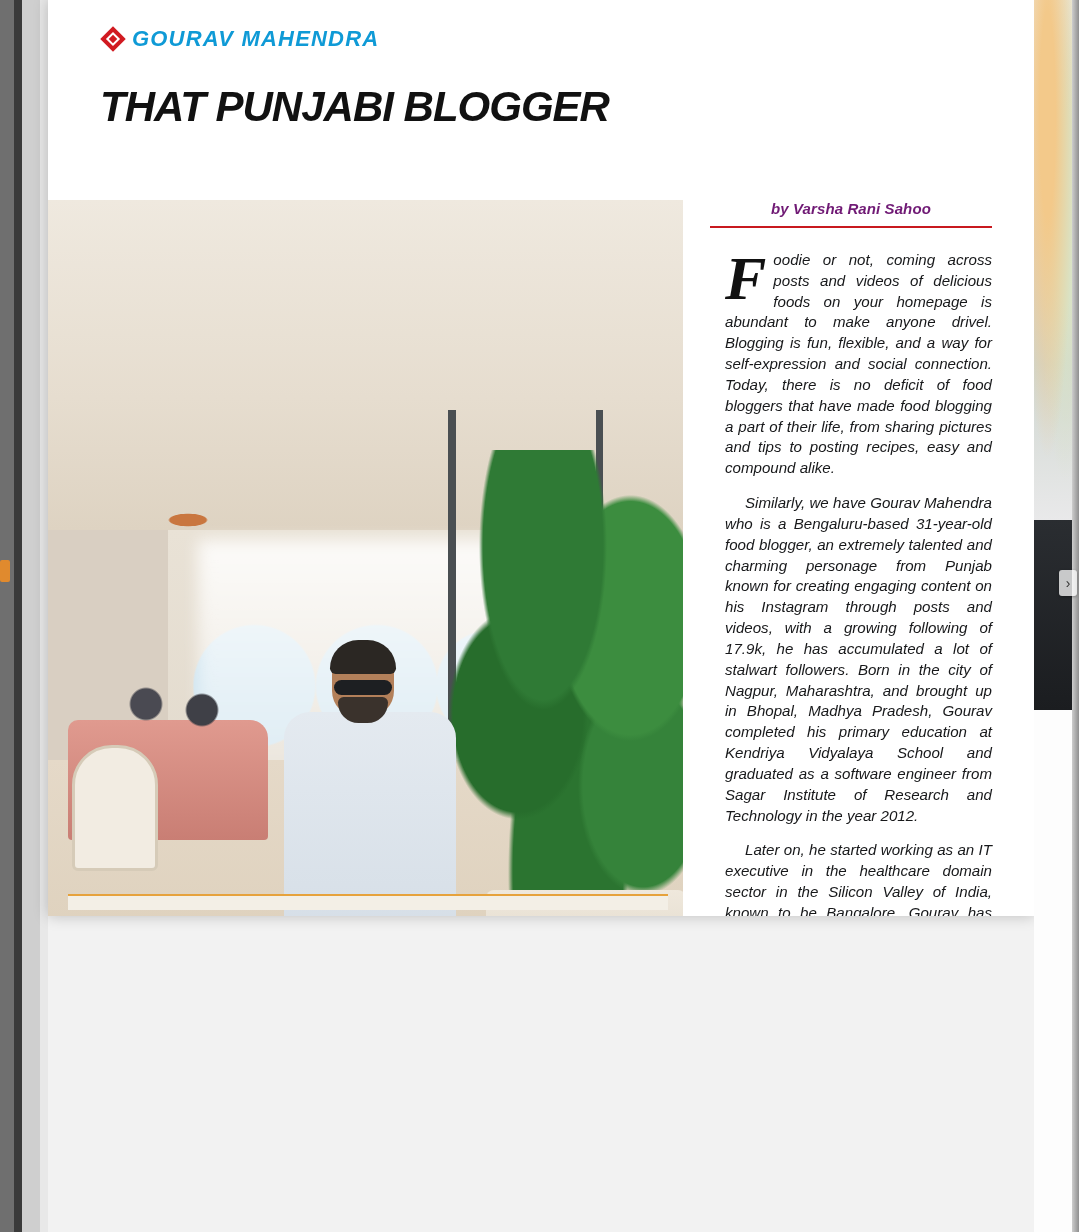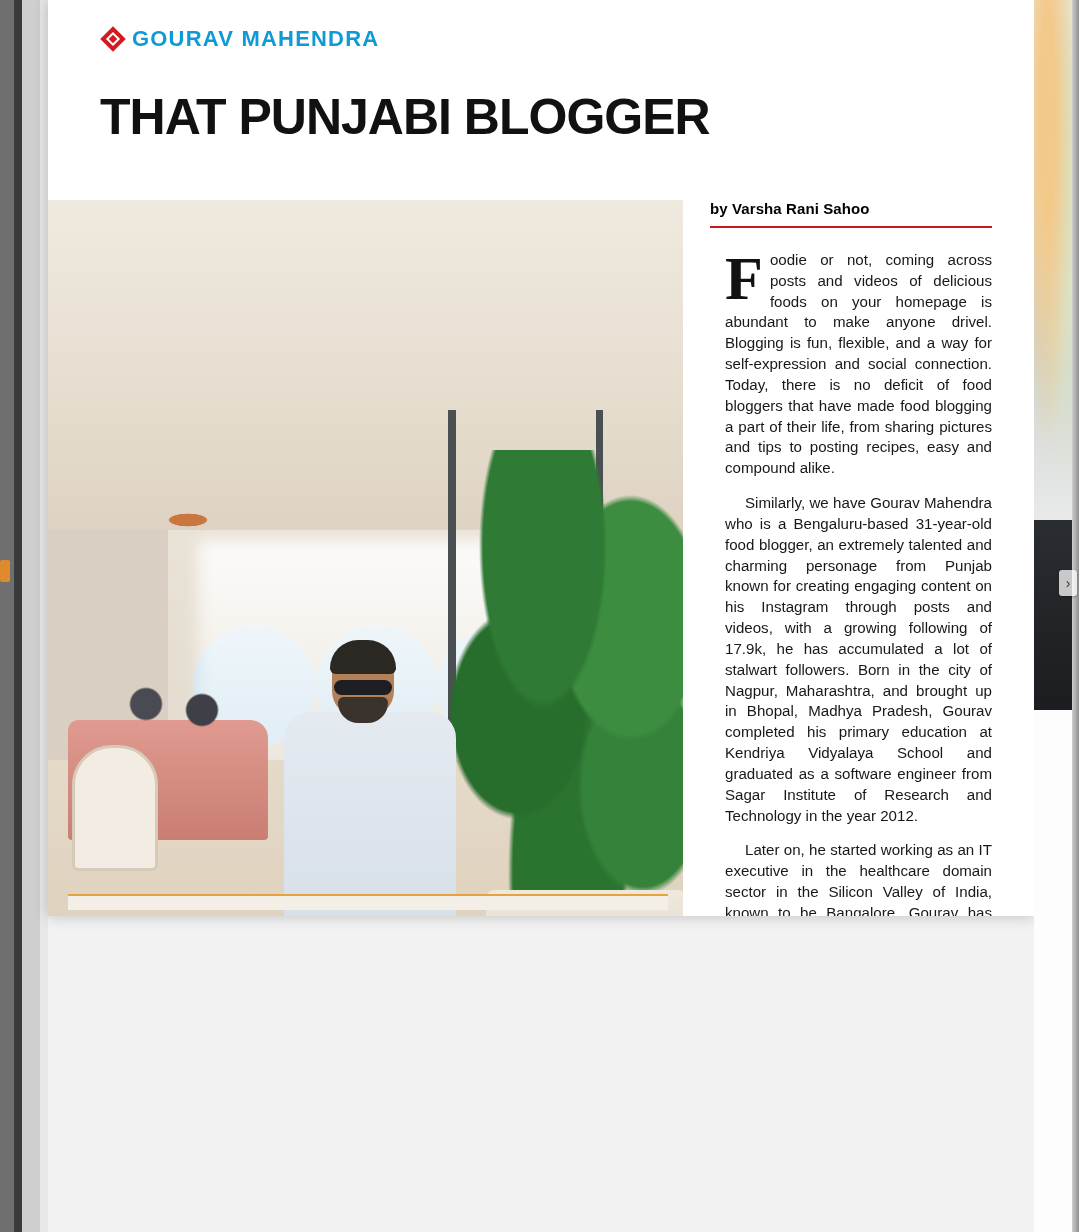--- a/index.html
+++ b/index.html
@@ -92,20 +92,21 @@
   
   #page {
     position: absolute;
     left: 48px;
     top: 0;
     width: 986px;
     height: 916px;
     background: #ffffff;
     box-shadow: 0 0 14px rgba(0,0,0,.22);
     overflow: hidden;
+    font-style: italic;
   }
 
   
   .kicker {
     position: absolute;
     left: 56px;
     top: 26px;
     display: flex;
     align-items: center;
     gap: 10px;
@@ -136,21 +137,21 @@
   .headline1, .headline2 {
     position: absolute;
     left: 52px;
     font-weight: bold;
     letter-spacing: -1px;
     line-height: 1;
     white-space: nowrap;
   }
   .headline1 {
     top: 58px;
-    font-size: 50px;
+    font-size: 42px;
     color: #111111;
   }
   .headline2 {
     top: 125px;
     font-size: 62px;
     color: #e01b22;
   }
 
   
   .photo {
@@ -309,22 +310,22 @@
   
   .col {
     position: absolute;
     left: 662px;
     top: 200px;
     width: 282px;
   }
   .byline {
     font-size: 15px;
     font-weight: bold;
-    color: #000000;
-    text-align: left;
+    color: #701a75;
+    text-align: center;
     letter-spacing: .1px;
   }
   .byline-rule {
     margin-top: 9px;
     height: 2px;
     background: #c8191f;
     width: 100%;
   }
   .body-text {
     margin-top: 22px;

